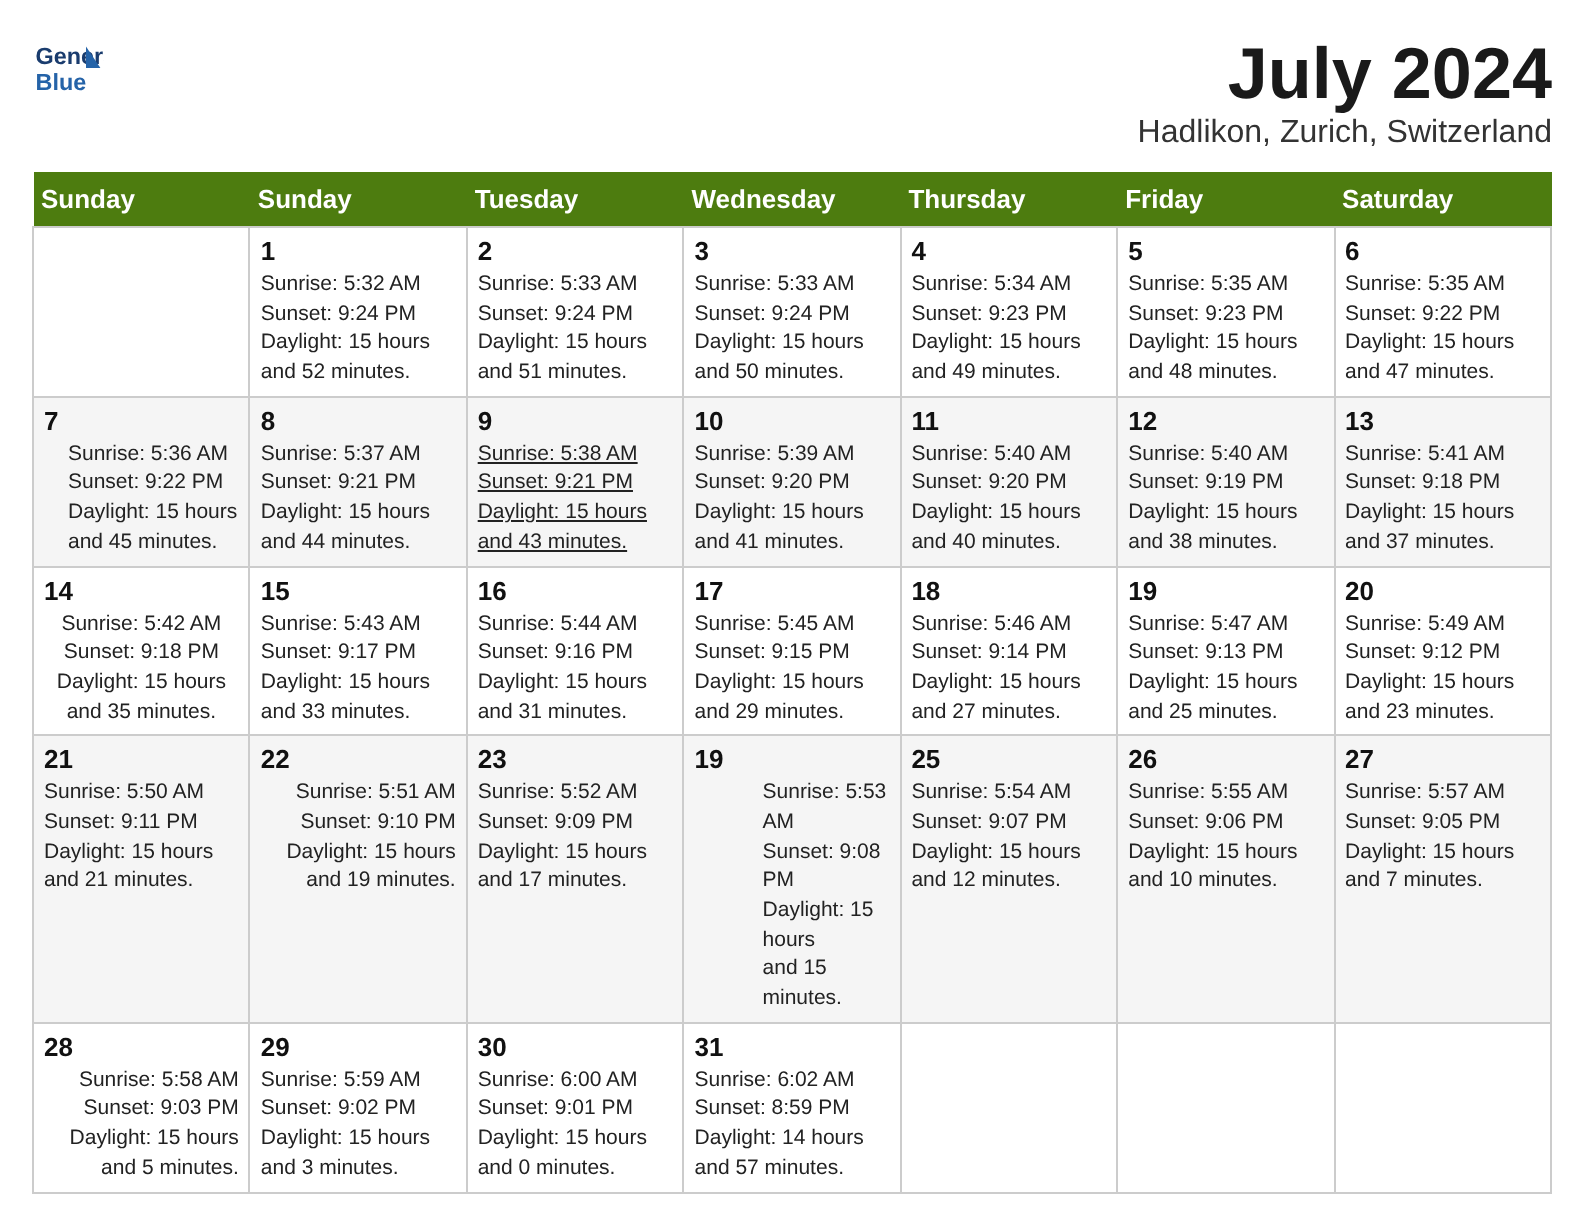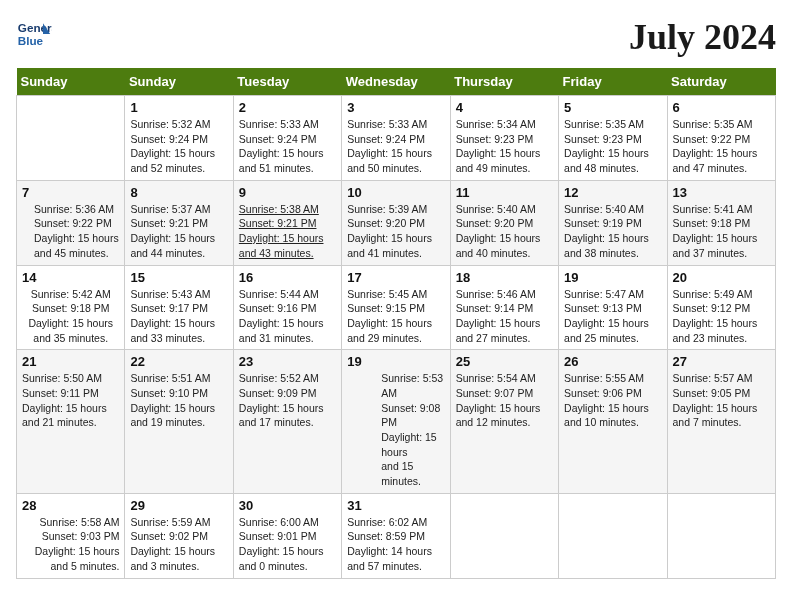--- a/index.html
+++ b/index.html
@@ -25,21 +25,20 @@
       width: 36px;
       height: 36px;
     }
     .title-area {
       text-align: right;
     }
     .month-year {
       font-size: 36px;
       font-weight: bold;
       color: #1a1a1a;
-      font-family: Liberation Serif, serif;
     }
     .location {
       font-size: 16px;
       color: #333;
       font-weight: normal;
     }
     .calendar {
       width: 100%;
       border-collapse: collapse;
       font-size: 11px;
@@ -87,20 +86,21 @@
 <div class="header-area">
   <div class="logo">
     <svg class="logo-icon" viewBox="0 0 40 40">
       <text x="2" y="18" font-size="13" font-weight="bold" fill="#1a3c6e">General</text>
       <text x="2" y="32" font-size="13" font-weight="bold" fill="#2563a8">Blue</text>
       <polygon points="30,8 38,20 30,20" fill="#2563a8"></polygon>
     </svg>
   </div>
   <div class="title-area">
     <div class="month-year">July 2024</div>
+    <div class="location">Hadlikon, Zurich, Switzerland</div>
   </div>
 </div>
 
 <table class="calendar">
   <thead>
     <tr>
     <th>Sunday</th>
         <th>Sunday</th>
         <th>Tuesday</th>
         <th>Wednesday</th>
@@ -260,21 +260,21 @@
       <tr>
         <td>
           <div class="day-number">21</div>
           <div class="day-info" style="white-space: pre-line;">Sunrise: 5:50 AM
 Sunset: 9:11 PM
 Daylight: 15 hours
 and 21 minutes.</div>
         </td>
         <td>
           <div class="day-number">22</div>
-          <div class="day-info" style="white-space: pre-line;">Sunrise: 5:51 AM
+          <div class="day-info" style="white-space: pre-line; text-align: right;">Sunrise: 5:51 AM
 Sunset: 9:10 PM
 Daylight: 15 hours
 and 19 minutes.</div>
         </td>
         <td>
           <div class="day-number">23</div>
           <div class="day-info" style="white-space: pre-line;">Sunrise: 5:52 AM
 Sunset: 9:09 PM
 Daylight: 15 hours
 and 17 minutes.</div>

